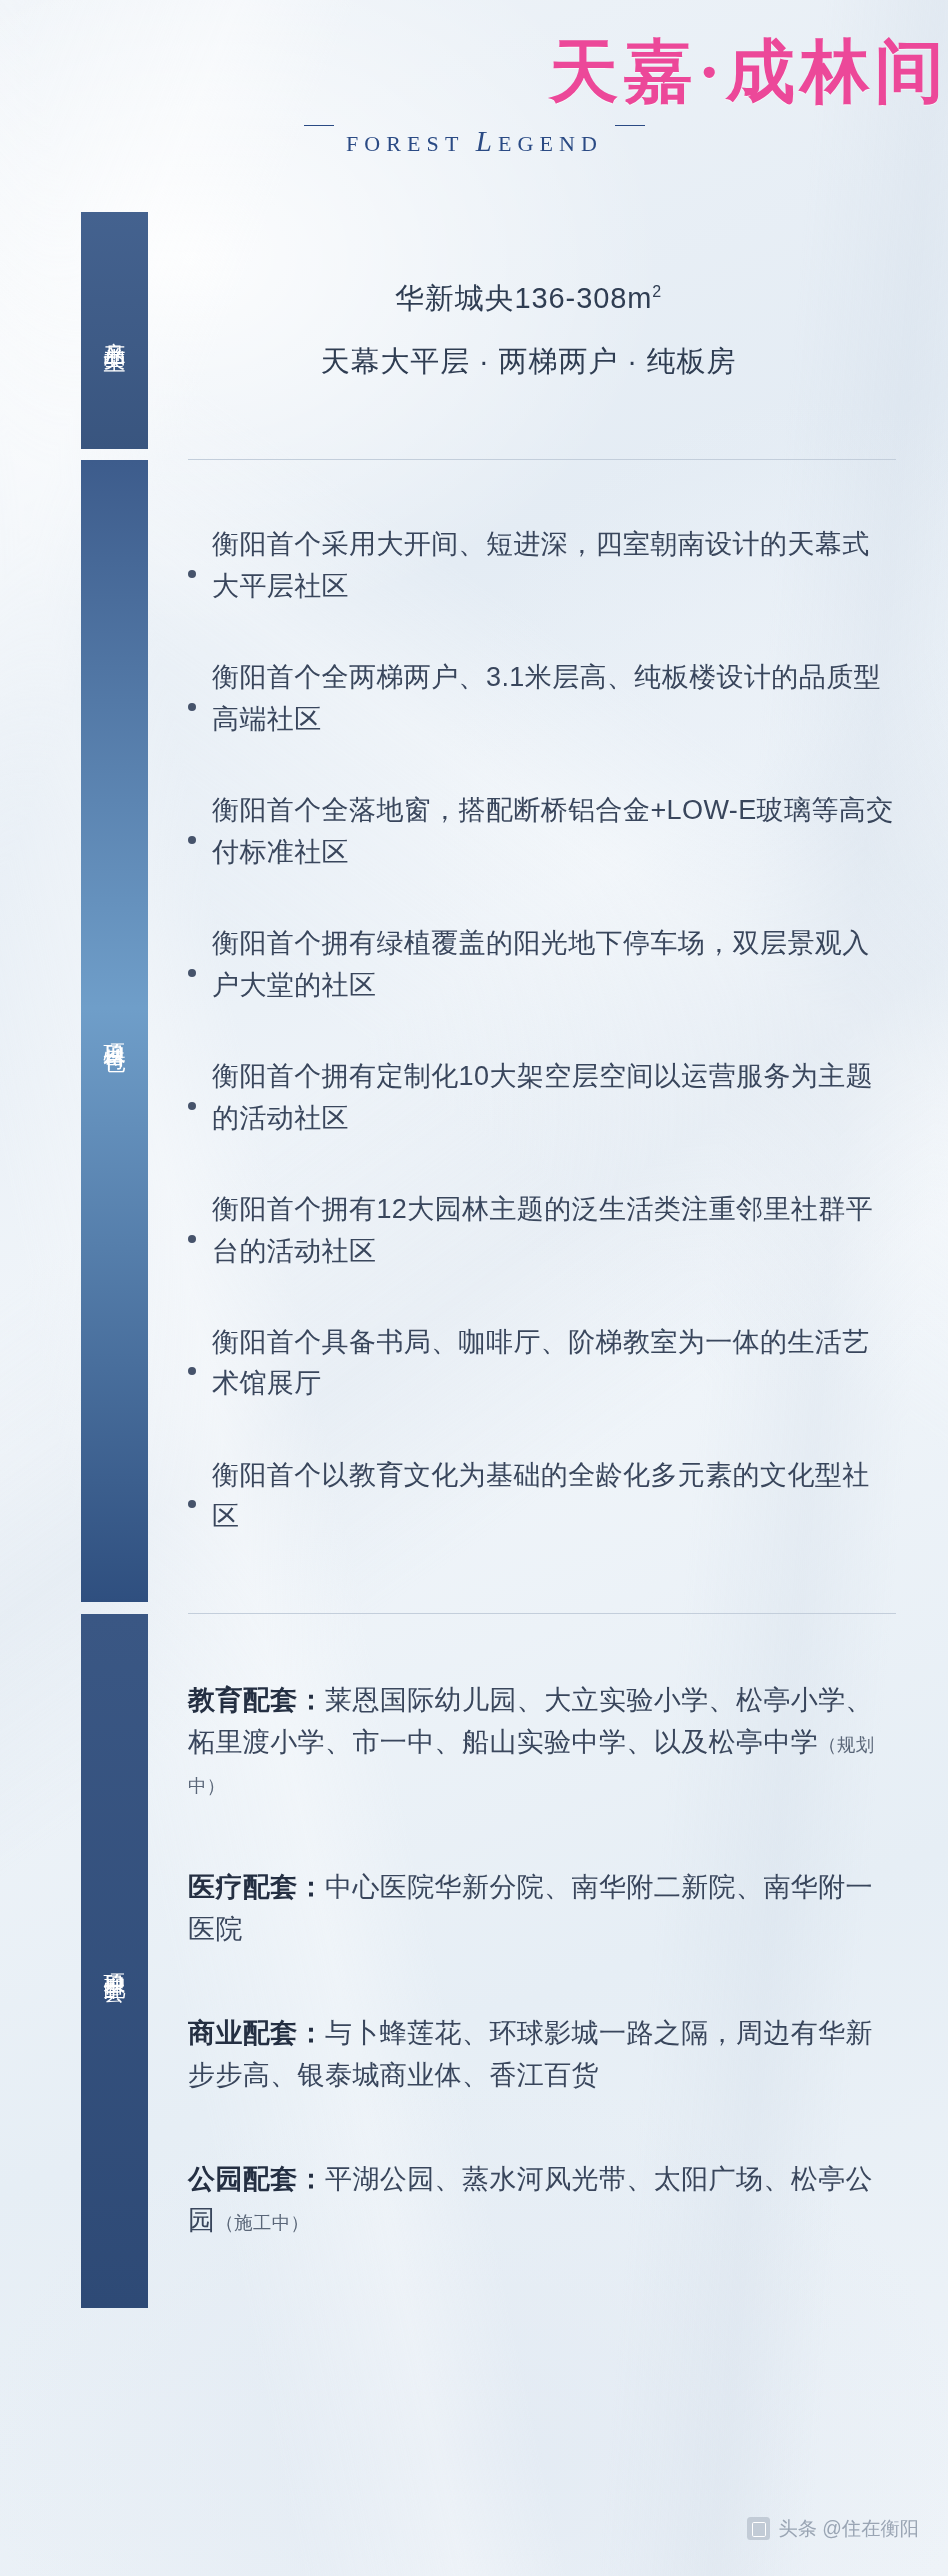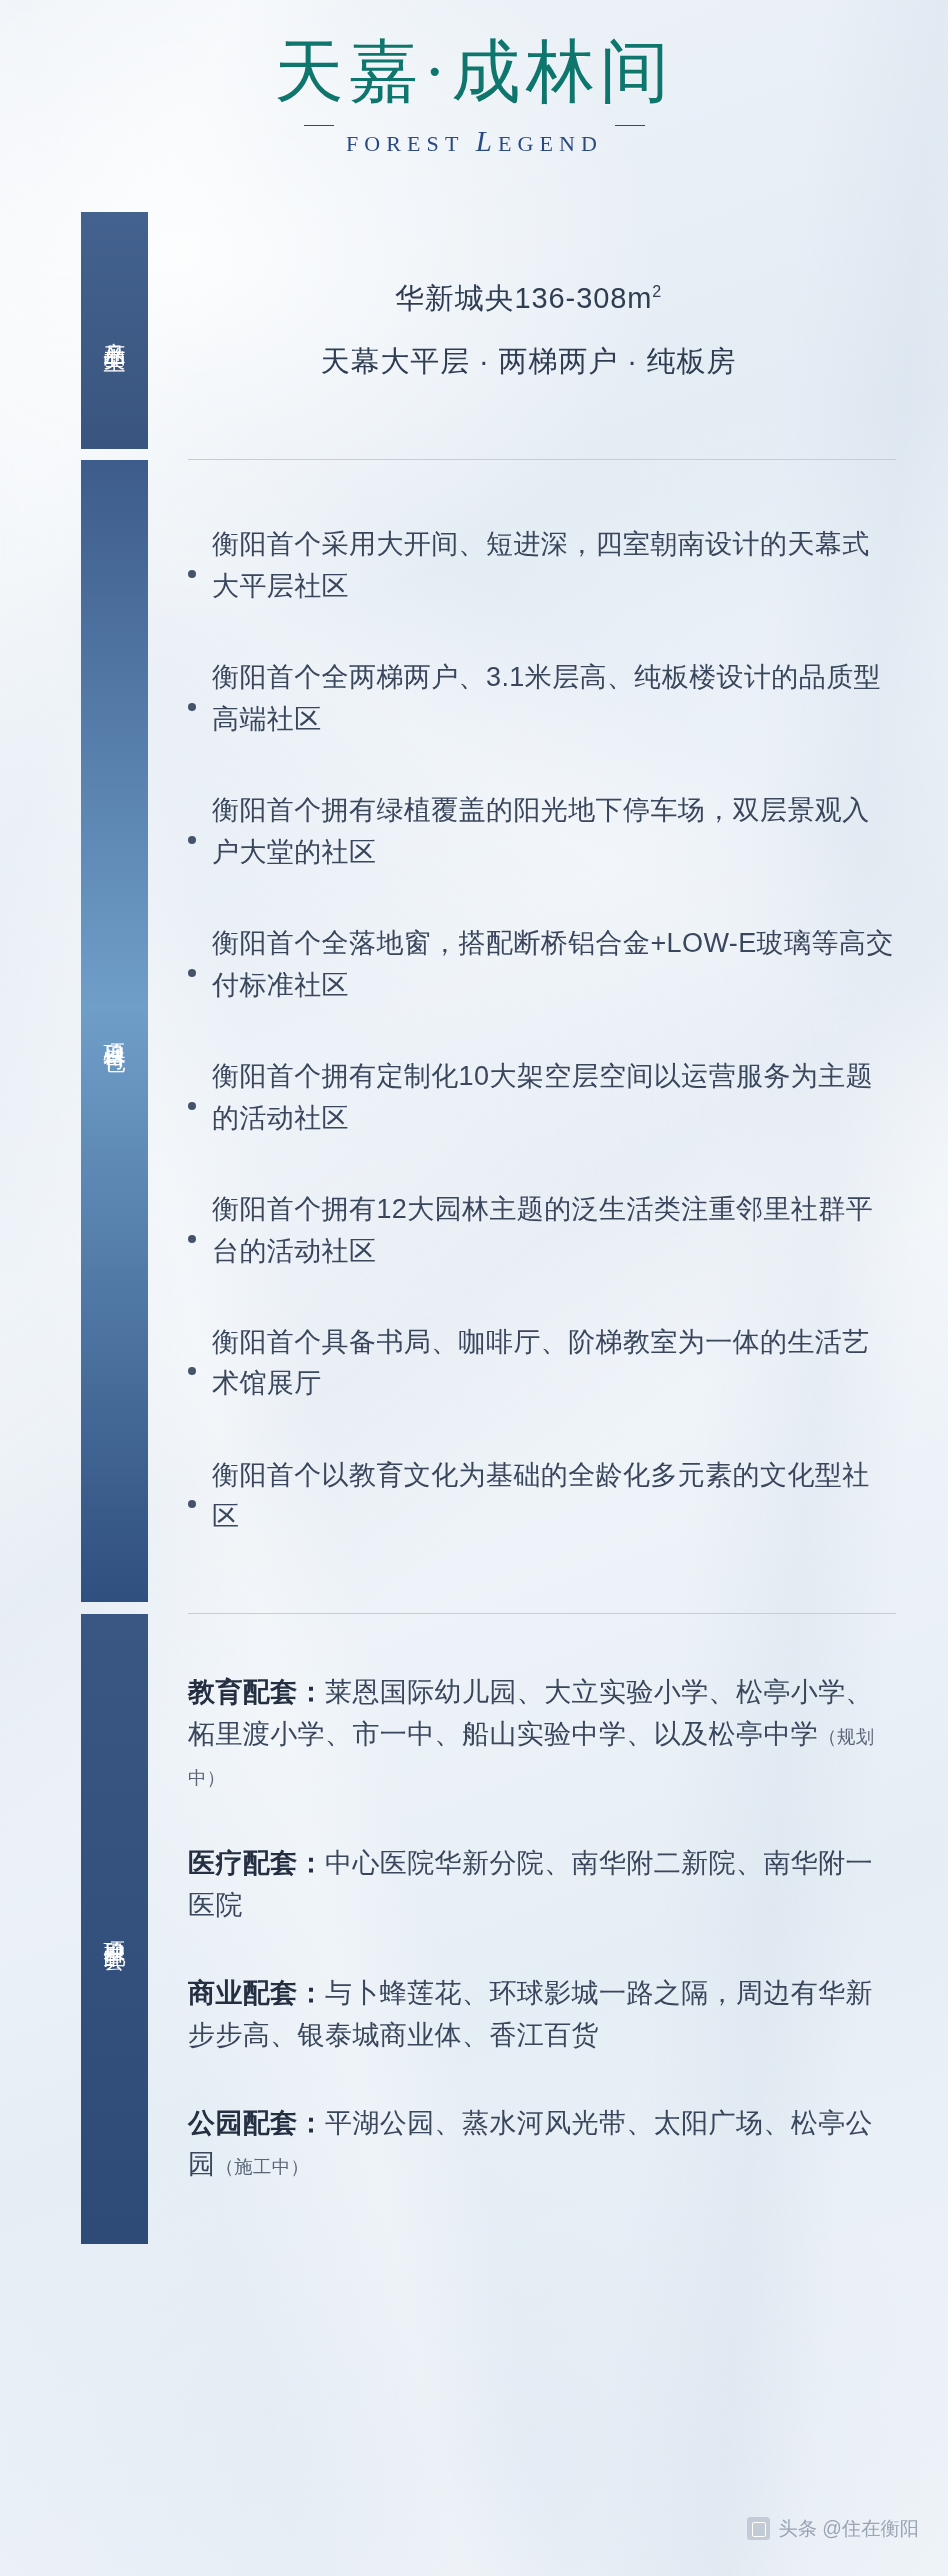--- a/index.html
+++ b/index.html
@@ -34,24 +34,25 @@
   
   .header {
     position: relative;
     padding-top: 35px;
     text-align: center;
   }
   .logo-main {
     font-family: "Liberation Serif", serif;
     font-size: 69px;
     letter-spacing: 5.3px;
-    color: #0f766e;
-    font-weight: 400;
+    color: #ec4899;
+    font-weight: 700;
     line-height: 1.1;
     text-shadow: 0 0.9px 0 rgba(255,255,255,0.6);
+    text-align: right;
   }
   .logo-sub {
     margin-top: 14px;
     display: flex;
     align-items: flex-start;
     justify-content: center;
     gap: 12.3px;
     color: #2a4a84;
   }
   .logo-sub .dash {
@@ -151,21 +152,21 @@
     font-size: 27px;
     line-height: 1.55;
     color: #39465c;
     letter-spacing: 0.4px;
   }
 
   
   .sec3 { min-height: 562px; }
   .sec3 .content { gap: 0; padding-top: 35px; padding-bottom: 35px; }
   .fac {
-    margin: 23px 0;
+    margin: 31px 0;
     font-size: 27px;
     line-height: 1.55;
     color: #39465c;
     letter-spacing: 0.4px;
   }
   .fac b {
     font-weight: 700;
     color: #242f42;
   }
   .fac .note { font-size: 18.4px; color: #5a6678; }
@@ -231,25 +232,25 @@
       <div class="bullet">
         <span class="dot"></span>
         <span class="txt">衡阳首个采用大开间、短进深，四室朝南设计的天幕式大平层社区</span>
       </div>
       <div class="bullet">
         <span class="dot"></span>
         <span class="txt">衡阳首个全两梯两户、3.1米层高、纯板楼设计的品质型高端社区</span>
       </div>
       <div class="bullet">
         <span class="dot"></span>
+        <span class="txt">衡阳首个全落地窗，搭配断桥铝合金+LOW-E玻璃等高交付标准社区</span>
+      </div>
+      <div class="bullet">
+        <span class="dot"></span>
         <span class="txt">衡阳首个拥有绿植覆盖的阳光地下停车场，双层景观入户大堂的社区</span>
-      </div>
-      <div class="bullet">
-        <span class="dot"></span>
-        <span class="txt">衡阳首个全落地窗，搭配断桥铝合金+LOW-E玻璃等高交付标准社区</span>
       </div>
       <div class="bullet">
         <span class="dot"></span>
         <span class="txt">衡阳首个拥有定制化10大架空层空间以运营服务为主题的活动社区</span>
       </div>
       <div class="bullet">
         <span class="dot"></span>
         <span class="txt">衡阳首个拥有12大园林主题的泛生活类注重邻里社群平台的活动社区</span>
       </div>
       <div class="bullet">

